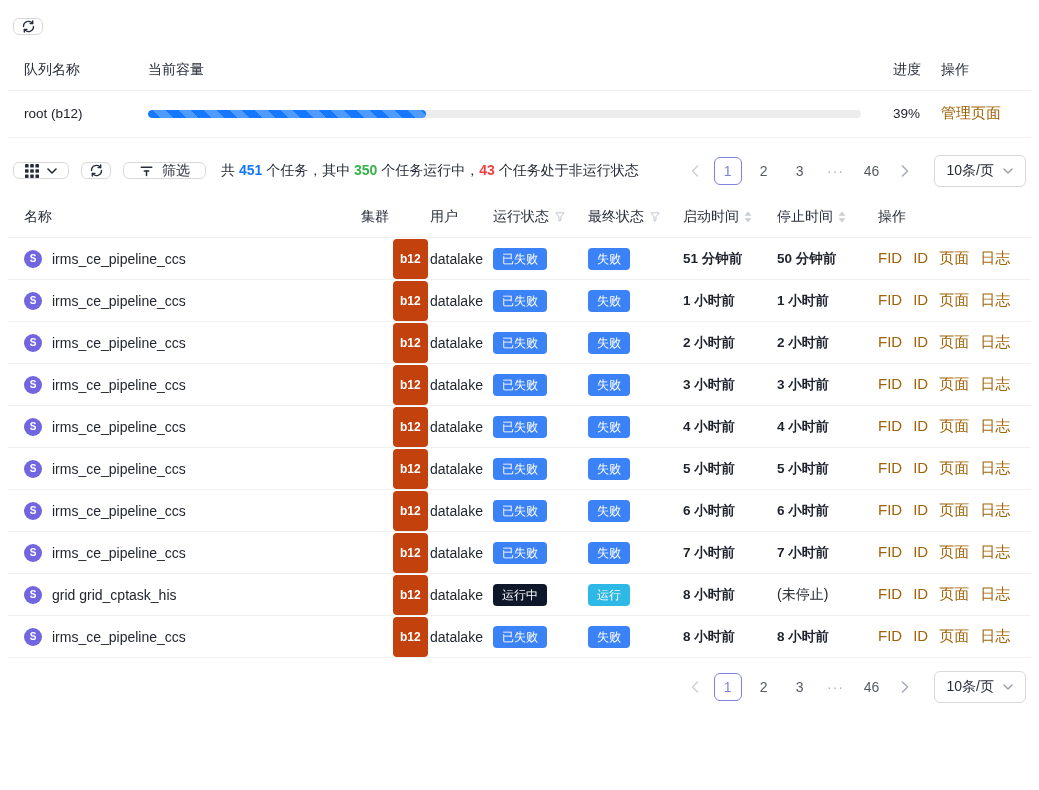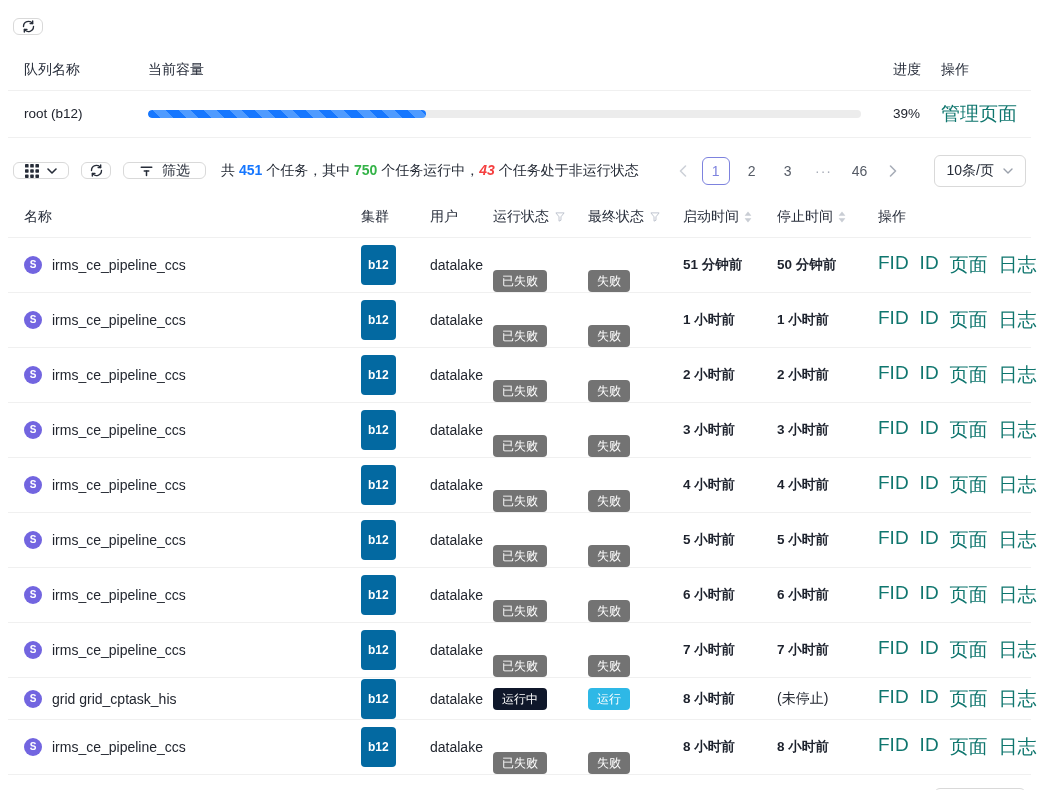--- a/index.html
+++ b/index.html
@@ -43,68 +43,68 @@
   
   .progress-track {
     width:100%; height:8px; background:#ececec; border-radius:4px; overflow:hidden;
   }
   .progress-fill {
     height:100%; border-radius:4px;
     background:repeating-linear-gradient(45deg,#1677ff 0 9px,#4f9bff 9px 18px);
   }
   .progress-cell { padding-right:16px; }
 
-  a.link, .op-link { color:#0f766e; text-decoration:none; cursor:pointer; font-size:19px; }
+  a.link, .op-link { color:#a16207; text-decoration:none; cursor:pointer; font-size:15px; }
   .op-links { display:flex; gap:11px; }
 
   
   .toolbar { display:flex; align-items:center; margin:17px 0 0 5px; gap:12px; }
   .summary { font-size:14px; color:#252b36; margin-left:3px; }
   .summary b { font-weight:700; }
   .num-blue { color:#1677ff; }
   .num-green { color:#34b348; }
-  .num-red { color:#f53f3f;font-style:italic; }
+  .num-red { color:#f53f3f; }
 
   
   .pager { display:flex; align-items:center; gap:8px; }
   .toolbar .pager { margin-left:auto; margin-right:5px; }
   .pager-bottom { justify-content:flex-end; margin-top:13px; margin-right:5px; }
   .pages-wrap { display:flex; align-items:center; gap:8px; }
   .page-item {
     min-width:28px; height:28px; line-height:26px; text-align:center;
     font-size:14px; color:#555b66; border:1px solid transparent;
     border-radius:6px; cursor:pointer;
   }
   .page-item.active { border-color:#7d82de; color:#7d82de; }
   .page-item.ellipsis { color:#a8adb8; letter-spacing:1px; cursor:default; }
   .page-arrow { width:22px; height:28px; display:inline-flex; align-items:center; justify-content:center; cursor:pointer; }
   .page-size-select {
     height:32px; border:1px solid #d9d9d9; border-radius:6px; background:#fff;
     display:inline-flex; align-items:center; gap:9px; padding:0 12px;
-    font-size:14px; color:#262c38; cursor:pointer; margin-left:22px;
+    font-size:14px; color:#262c38; cursor:pointer; margin-left:10px;
   }
 
   
   .task-table { margin-top:11px; }
   .cell-name { display:flex; align-items:center; gap:10px; height:41px; }
   .avatar {
     width:18px; height:18px; border-radius:50%; background:#7265e0;
     color:#fff; font-size:10px; font-weight:600; line-height:18px;
     text-align:center; flex:0 0 18px;
   }
   .task-name { font-size:14px; color:#22262f; }
   .cell-user { color:#22262f; }
   .badge {
     display:inline-block; padding:3px 9px; border-radius:4px;
     color:#fff; font-size:12px; line-height:16px;
   }
-  .badge-error { background:#737373;margin-top:32px; }
+  .badge-error { background:#3b82f6; }
   .badge-success { background:#0f172a; }
   .badge-processing { background:#2eb8e6; }
-  .badge-cluster { background:#0369a1; font-weight:700; padding:12px 7px; }
+  .badge-cluster { background:#c2410c; font-weight:700; padding:12px 7px;margin-left:32px; }
   .cell-time { font-weight:700; font-size:13.5px; color:#1d222d; }
   .cell-time.no-emph { font-weight:400; font-size:14px; color:#20242e; }
 
   .funnel-icon, .sorter-icon { flex:0 0 auto; }
 </style>
 </head>
 <body>
 
 <div class="page">
 
@@ -187,21 +187,21 @@
       <svg width="15" height="15" viewBox="0 0 20 20">
         <g fill="none" stroke="#262c38" stroke-width="2" stroke-linecap="round">
           <path d="M3 5.5h14"></path>
             <path d="M7 10.5h6"></path>
             <path d="M10 10.5v6"></path>
         </g>
       </svg>
       <span>筛选</span>
     </button>
 
-    <div class="summary"><span>共 </span><b class="num-blue">451</b><span> 个任务，其中 </span><b class="num-green">750</b><span> 个任务运行中，</span><b class="num-red">43</b><span> 个任务处于非运行状态</span></div>
+    <div class="summary"><span>共 </span><b class="num-blue">451</b><span> 个任务，其中 </span><b class="num-green">350</b><span> 个任务运行中，</span><b class="num-red">43</b><span> 个任务处于非运行状态</span></div>
 
     <div class="pager">
       <span class="page-arrow">
         <svg width="8" height="12" viewBox="0 0 8 12">
           <polyline points="6.5,1 1.5,6 6.5,11" fill="none" stroke="#cdd1d8" stroke-width="1.6" stroke-linecap="round" stroke-linejoin="round"></polyline>
         </svg>
       </span>
       <div class="pages-wrap">
           <div class="page-item active">1</div>
           <div class="page-item">2</div>

